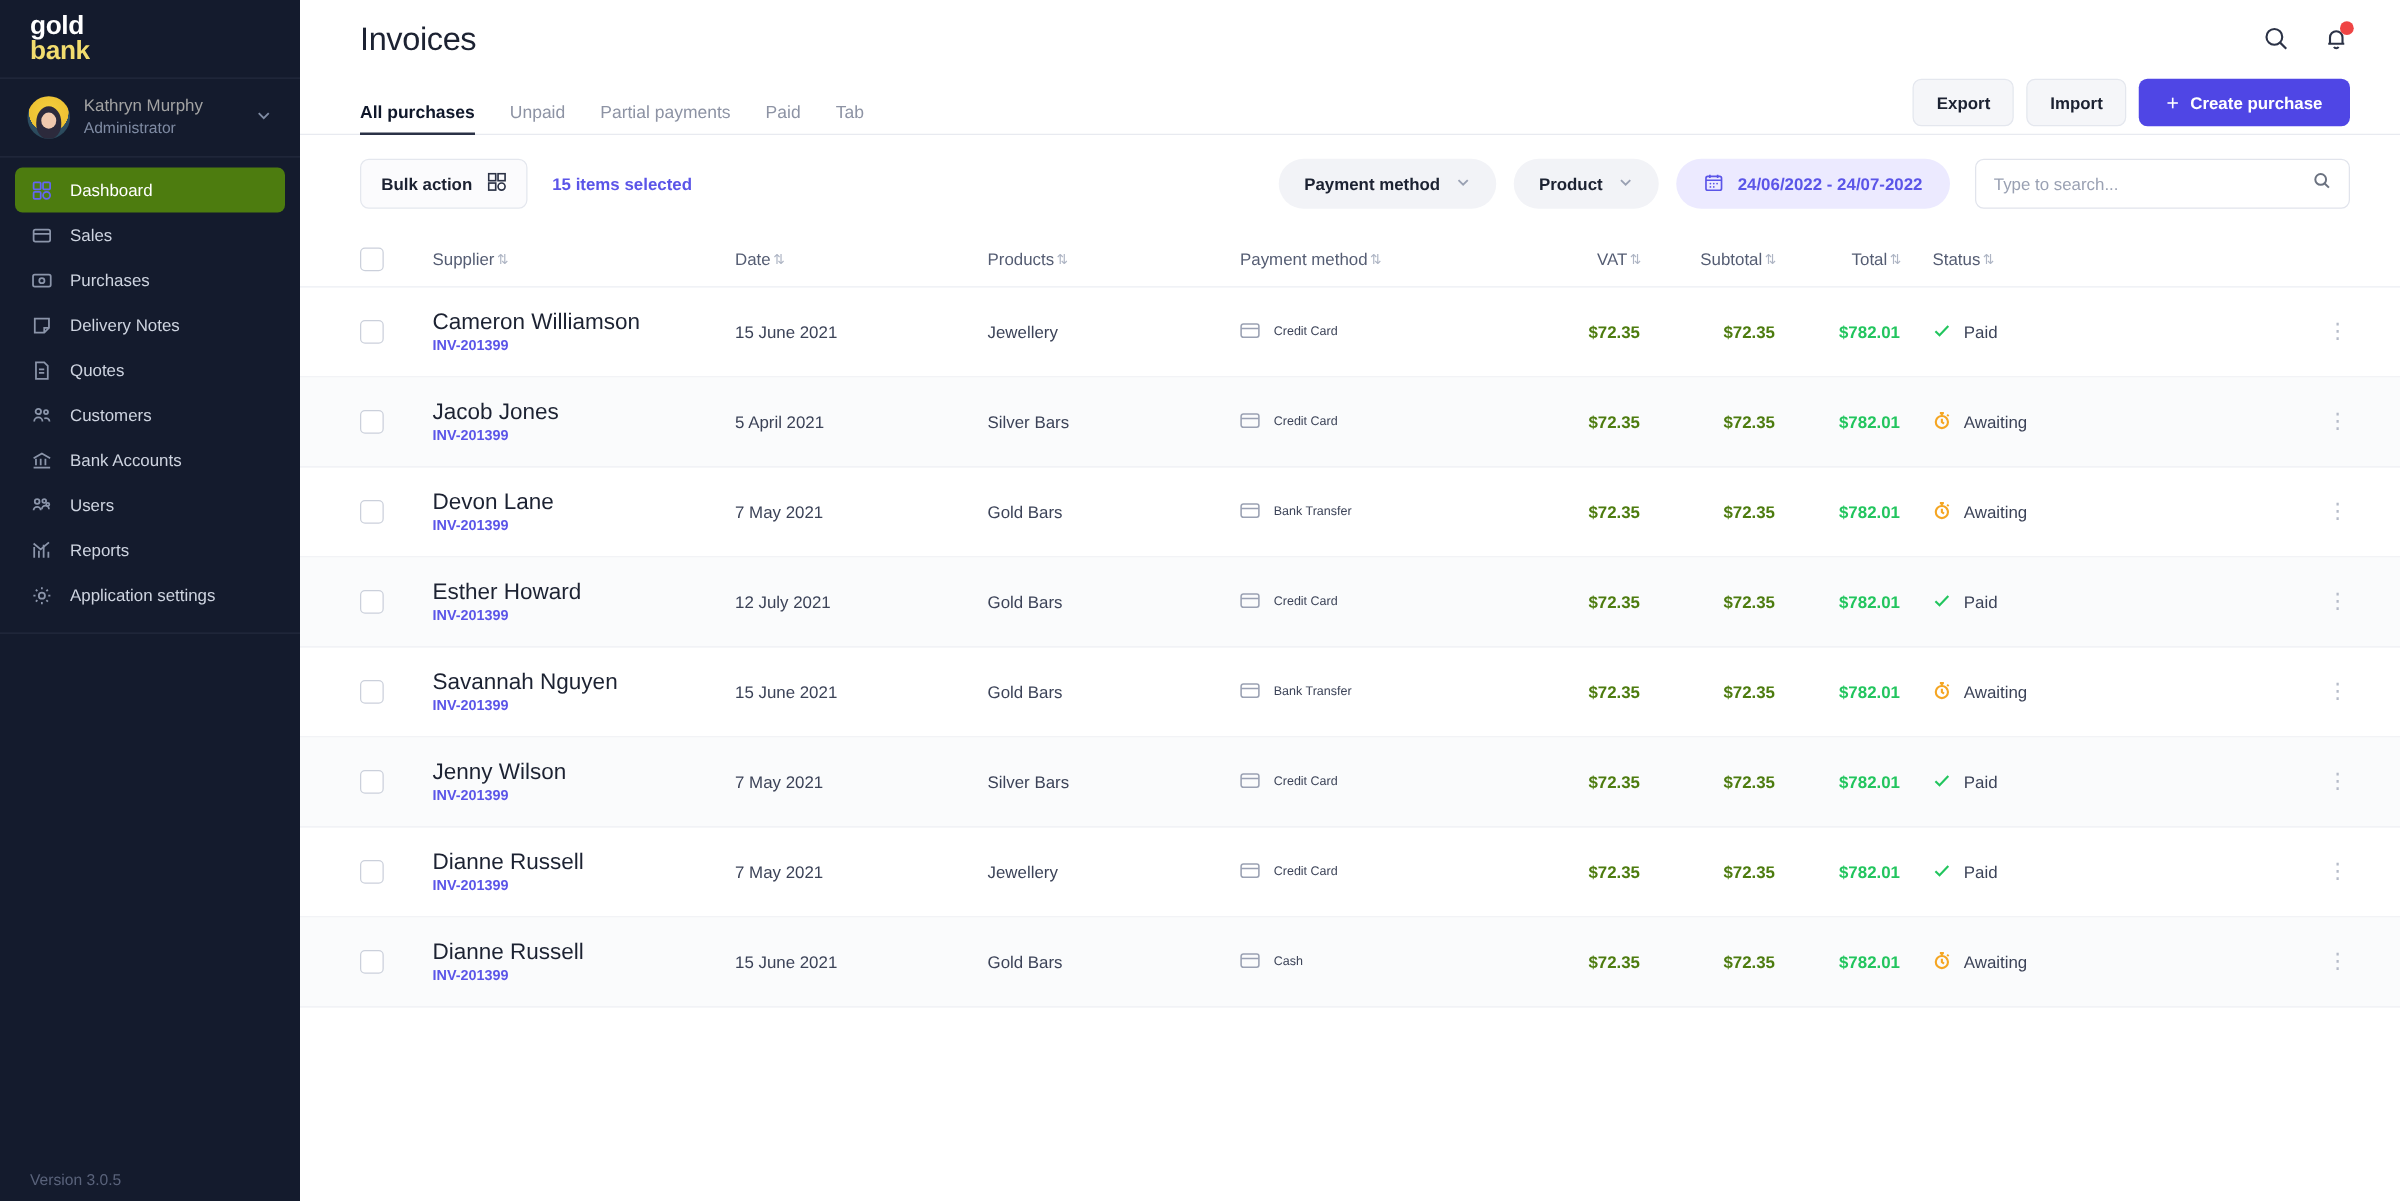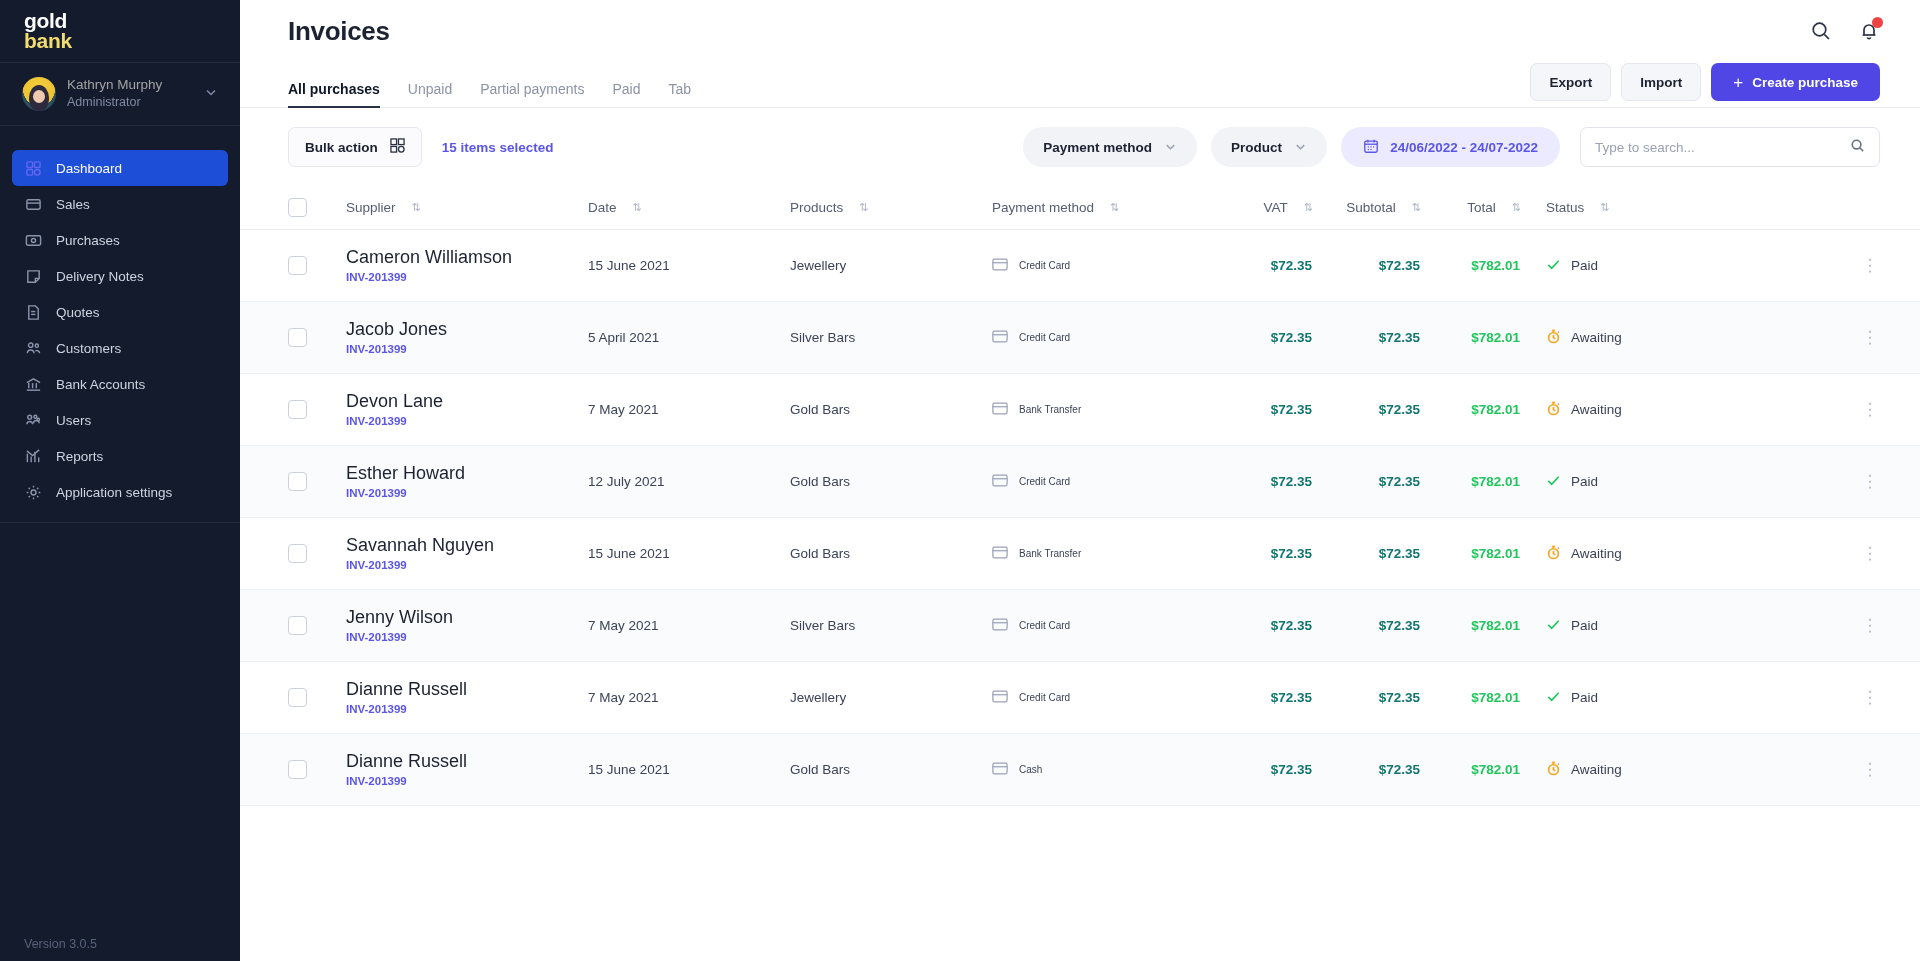--- a/index.html
+++ b/index.html
@@ -41,31 +41,31 @@
   .p-chev { margin-left: auto; color: #7f8ba3; }
 
   .nav { padding-top: 8px; }
   .nav-item {
     display: flex; align-items: center; gap: 14px;
     height: 36px; margin: 0 12px; padding: 0 12px; border-radius: 6px;
     color: #ced4e0; font-size: 13.5px; cursor: pointer;
   }
   .nav-item .ic { width: 18px; height: 18px; display:flex; align-items:center; justify-content:center; flex:0 0 18px;}
   .nav-item svg { width: 17px; height: 17px; display:block; }
-  .nav-item.active { background: #1d4ed8; color: #ffffff; margin-top: 16px; }
+  .nav-item.active { background: #4d7c0f; color: #ffffff; }
   .nav-item.active svg { stroke: #6366f1; }
   .nav-item svg { stroke: #8b95aa; fill: none; stroke-width: 1.5; }
   .nav-sep { height:1px; background:#232b3e; margin: 12px 0 0 0; }
   .version { position:absolute; bottom: 10px; left: 24px; color: #59627a; font-size: 12.5px; }
 
   
   .main { flex: 1; height: 961px; background:#ffffff; display:flex; flex-direction:column; position:relative; }
 
   .topbar { height: 62px; display:flex; align-items:center; padding: 0 40px 0 48px; }
-  .page-title { font-size: 26px; font-weight: bold; color: #1c2232; letter-spacing:-0.3px;}
+  .page-title { font-size: 26px; font-weight: normal; color: #1c2232; letter-spacing:-0.3px;}
   .top-icons { margin-left:auto; display:flex; align-items:center; gap: 26px; }
   .icon-btn { width:22px; height:22px; cursor:pointer; position:relative; display:block; }
   .icon-btn svg { width:22px; height:22px; stroke:#2b3246; fill:none; stroke-width:1.7; }
   .bell-dot { position:absolute; right:-3px; top:-3px; width:11px; height:11px; border-radius:50%; background:#ef4444; }
 
   .tabsrow { display:flex; align-items:flex-end; padding: 0 40px 0 48px; height: 46px;
              border-bottom: 1px solid #e8eaf0; position:relative; }
   .tabs { display:flex; gap: 28px; align-items:flex-end; height:100%; }
   .tab { font-size: 14px; color: #8d93a4; padding-bottom: 10px; cursor:pointer; position:relative; }
   .tab.active { color: #0f172a; font-weight: 600; }
@@ -115,28 +115,28 @@
   .c-sup { flex: 0 0 242px; }
   .c-date { flex: 0 0 202px; }
   .c-prod { flex: 0 0 202px; }
   .c-pay { flex: 0 0 238px; }
   .c-vat { flex: 0 0 82px; text-align:right; }
   .c-sub { flex: 0 0 108px; text-align:right; }
   .c-tot { flex: 0 0 100px; text-align:right; }
   .c-stat { flex: 0 0 130px; padding-left: 26px;}
   .c-more { flex:1; text-align:right; }
 
-  .th { font-size: 13.5px; color:#555d73; display:flex; align-items:center; gap:16px; cursor:pointer; }
+  .th { font-size: 13.5px; color:#555d73; display:flex; align-items:center; gap:2px; cursor:pointer; }
   .th.r { justify-content:flex-end; }
   .sorticon { font-size:11px; color:#aeb5c4; letter-spacing:-1px; }
 
   .sup-name { font-size: 18px; color:#1c2232; line-height:1.35; }
   .sup-inv { font-size: 11.5px; color:#5b55e8; font-weight:600; line-height:1.5; }
   .cell { font-size: 13.5px; color:#3c4358; }
-  .cell-b { font-size: 13.5px; color:#0f766e; font-weight:bold; }
+  .cell-b { font-size: 13.5px; color:#4d7c0f; font-weight:bold; }
   .cell-green { font-size: 13.5px; color:#22c55e; font-weight:bold; }
   .paycell { display:flex; align-items:center; gap:11px; font-size:10px; color:#3c4358; }
   .paycell svg { width:16px; height:13px; stroke:#9aa1b3; fill:none; stroke-width:1.4; }
   .statcell { display:flex; align-items:center; gap:10px; font-size:13.5px; color:#3c4358; }
   .statcell svg { width:15px; height:15px; fill:none; stroke-width:1.8; }
   .st-paid svg { stroke:#22c55e; }
   .st-await svg { stroke:#f5a623; }
   .dots { color:#b6bcc9; font-size:17px; letter-spacing:0; cursor:pointer; line-height:0.6;
           display:inline-block; width:20px; text-align:center; }
 </style>

